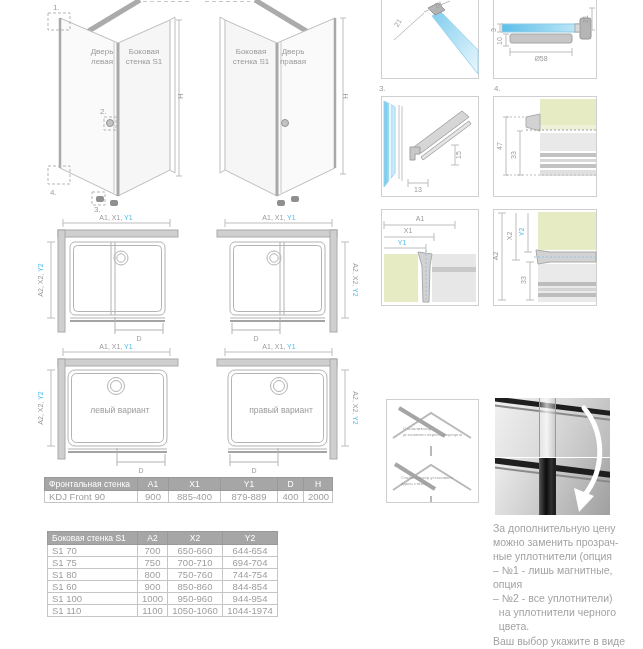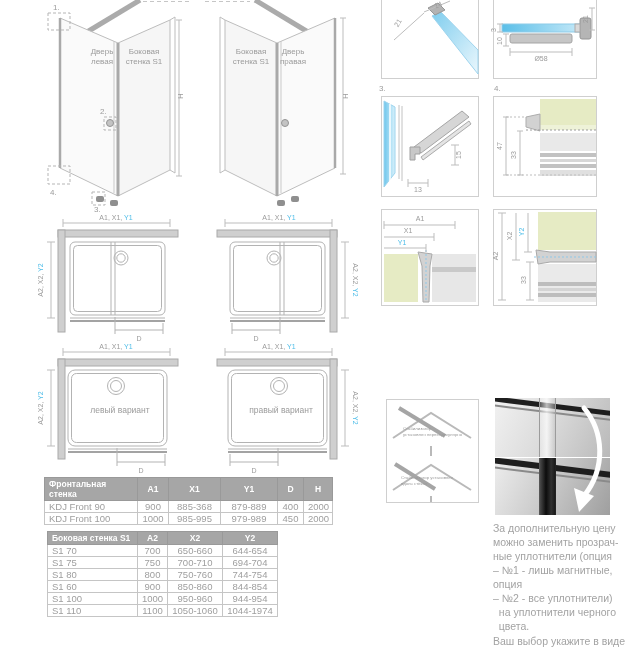--- a/index.html
+++ b/index.html
@@ -10,21 +10,21 @@
   svg{display:block;overflow:visible}
   svg text{font-family:"Liberation Sans",sans-serif;fill:#9b9b9b;font-size:7px}
   svg text.t8{font-size:8px}
   svg text.t9{font-size:8.5px}
   svg .blu{fill:#4ebde8}
   .panel{position:absolute;background:#fff;border:1px solid #cfcfcf}
   .lbl{position:absolute;color:#9b9b9b;font-size:8px}
   .txt{position:absolute;color:#a3a3a3;font-size:10.5px;line-height:1.34;white-space:pre-line}
   .note{position:absolute;border:1px solid #c9c9c9;color:#a3a3a3;font-size:10.5px;line-height:1.33;padding:6px 8px;background:#fff}
   table{border-collapse:collapse;background:#fff;table-layout:fixed}
-  th{background:#a6a6a6;color:#fff;font-weight:bold;font-size:8.5px;border:1px solid #999;padding:1px 4px;text-align:center}
+  th{background:#a6a6a6;color:#fff;font-weight:normal;font-size:8.5px;border:1px solid #999;padding:1px 4px;text-align:center}
   td{border:1px solid #c5c5c5;color:#9e9e9e;font-size:9.5px;padding:0 4px;text-align:center;height:11px;line-height:11px}
   td.l,th.l{text-align:left}
   .photo{position:absolute;overflow:hidden}
   .photo-top{background:linear-gradient(115deg,#f1f1f1 0%,#dcdcdc 45%,#b9b9b9 100%)}
   .photo-bot{background:linear-gradient(115deg,#ededed 0%,#cccccc 45%,#9f9f9f 100%)}
   .glassedge{position:absolute;left:-12%;width:130%;background:#1e1e1e;transform:rotate(7deg)}
   .glassline{position:absolute;left:-12%;width:130%;background:#8a8a8a;transform:rotate(7deg)}
   .seal-clear{position:absolute;top:0;bottom:0;left:44px;width:17px;
     background:linear-gradient(90deg,rgba(255,255,255,.25),rgba(255,255,255,.7) 45%,rgba(190,190,190,.45));
     border-left:1px solid #9c9c9c;border-right:1px solid #9c9c9c}
@@ -237,31 +237,23 @@
       <th class="l">Фронтальная стенка</th>
       <th>A1</th>
       <th>X1</th>
       <th>Y1</th>
       <th>D</th>
       <th>H</th>
     </tr>
     <tr>
       <td class="l">KDJ Front 90</td>
           <td>900</td>
-          <td>885-368</td>
+          <td>885-400</td>
           <td>879-889</td>
           <td>400</td>
-          <td>2000</td>
-    </tr>
-    <tr>
-      <td class="l">KDJ Front 100</td>
-          <td>1000</td>
-          <td>985-995</td>
-          <td>979-989</td>
-          <td>450</td>
           <td>2000</td>
     </tr>
   </tbody>
     </table>
 
   <table class="abs" style="left:47px;top:531px;width:230px">
     <colgroup>
         <col style="width:90px">
         <col style="width:30px">
         <col style="width:55px">

